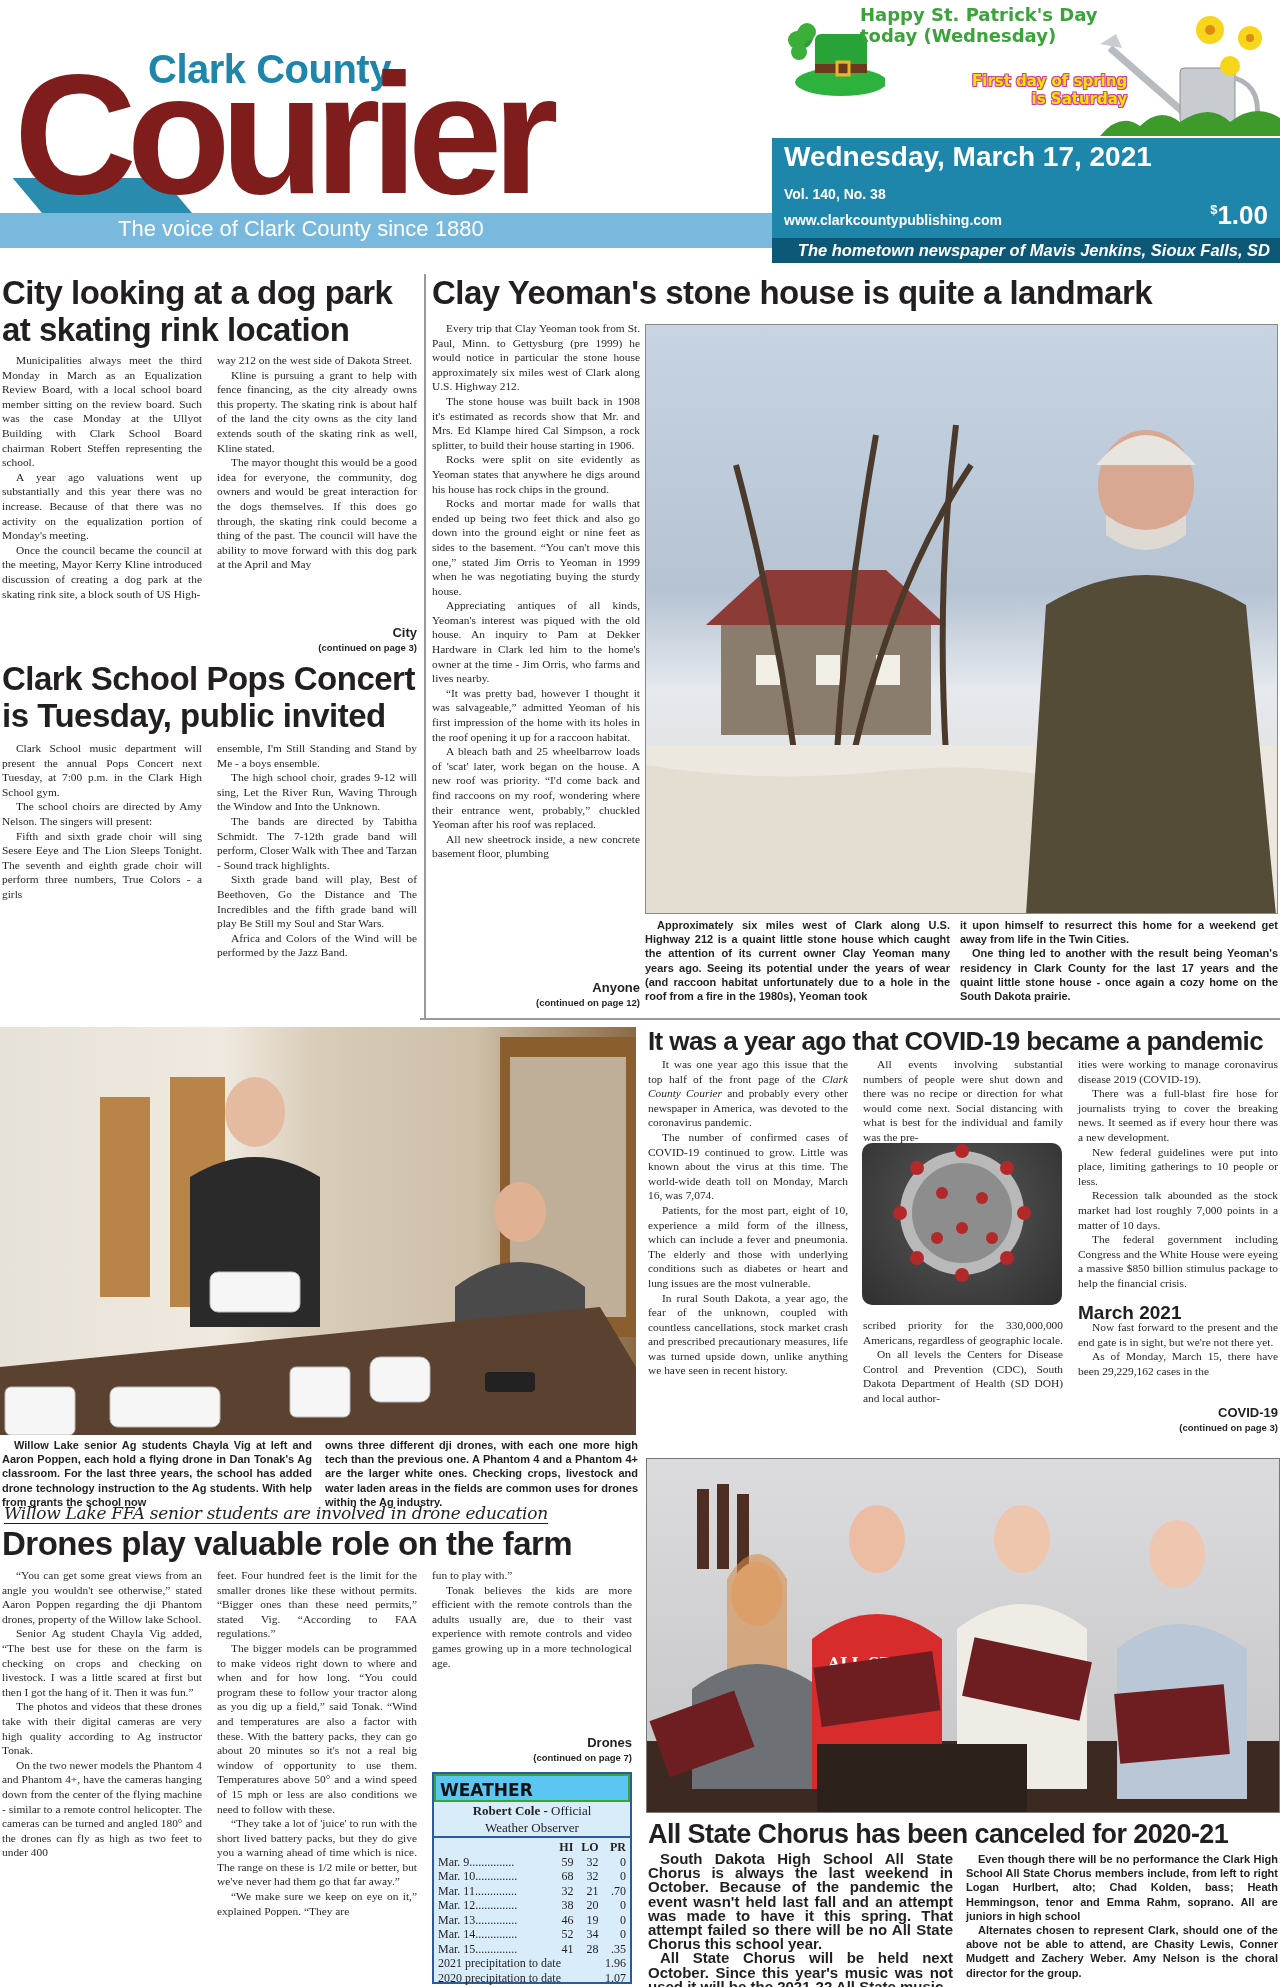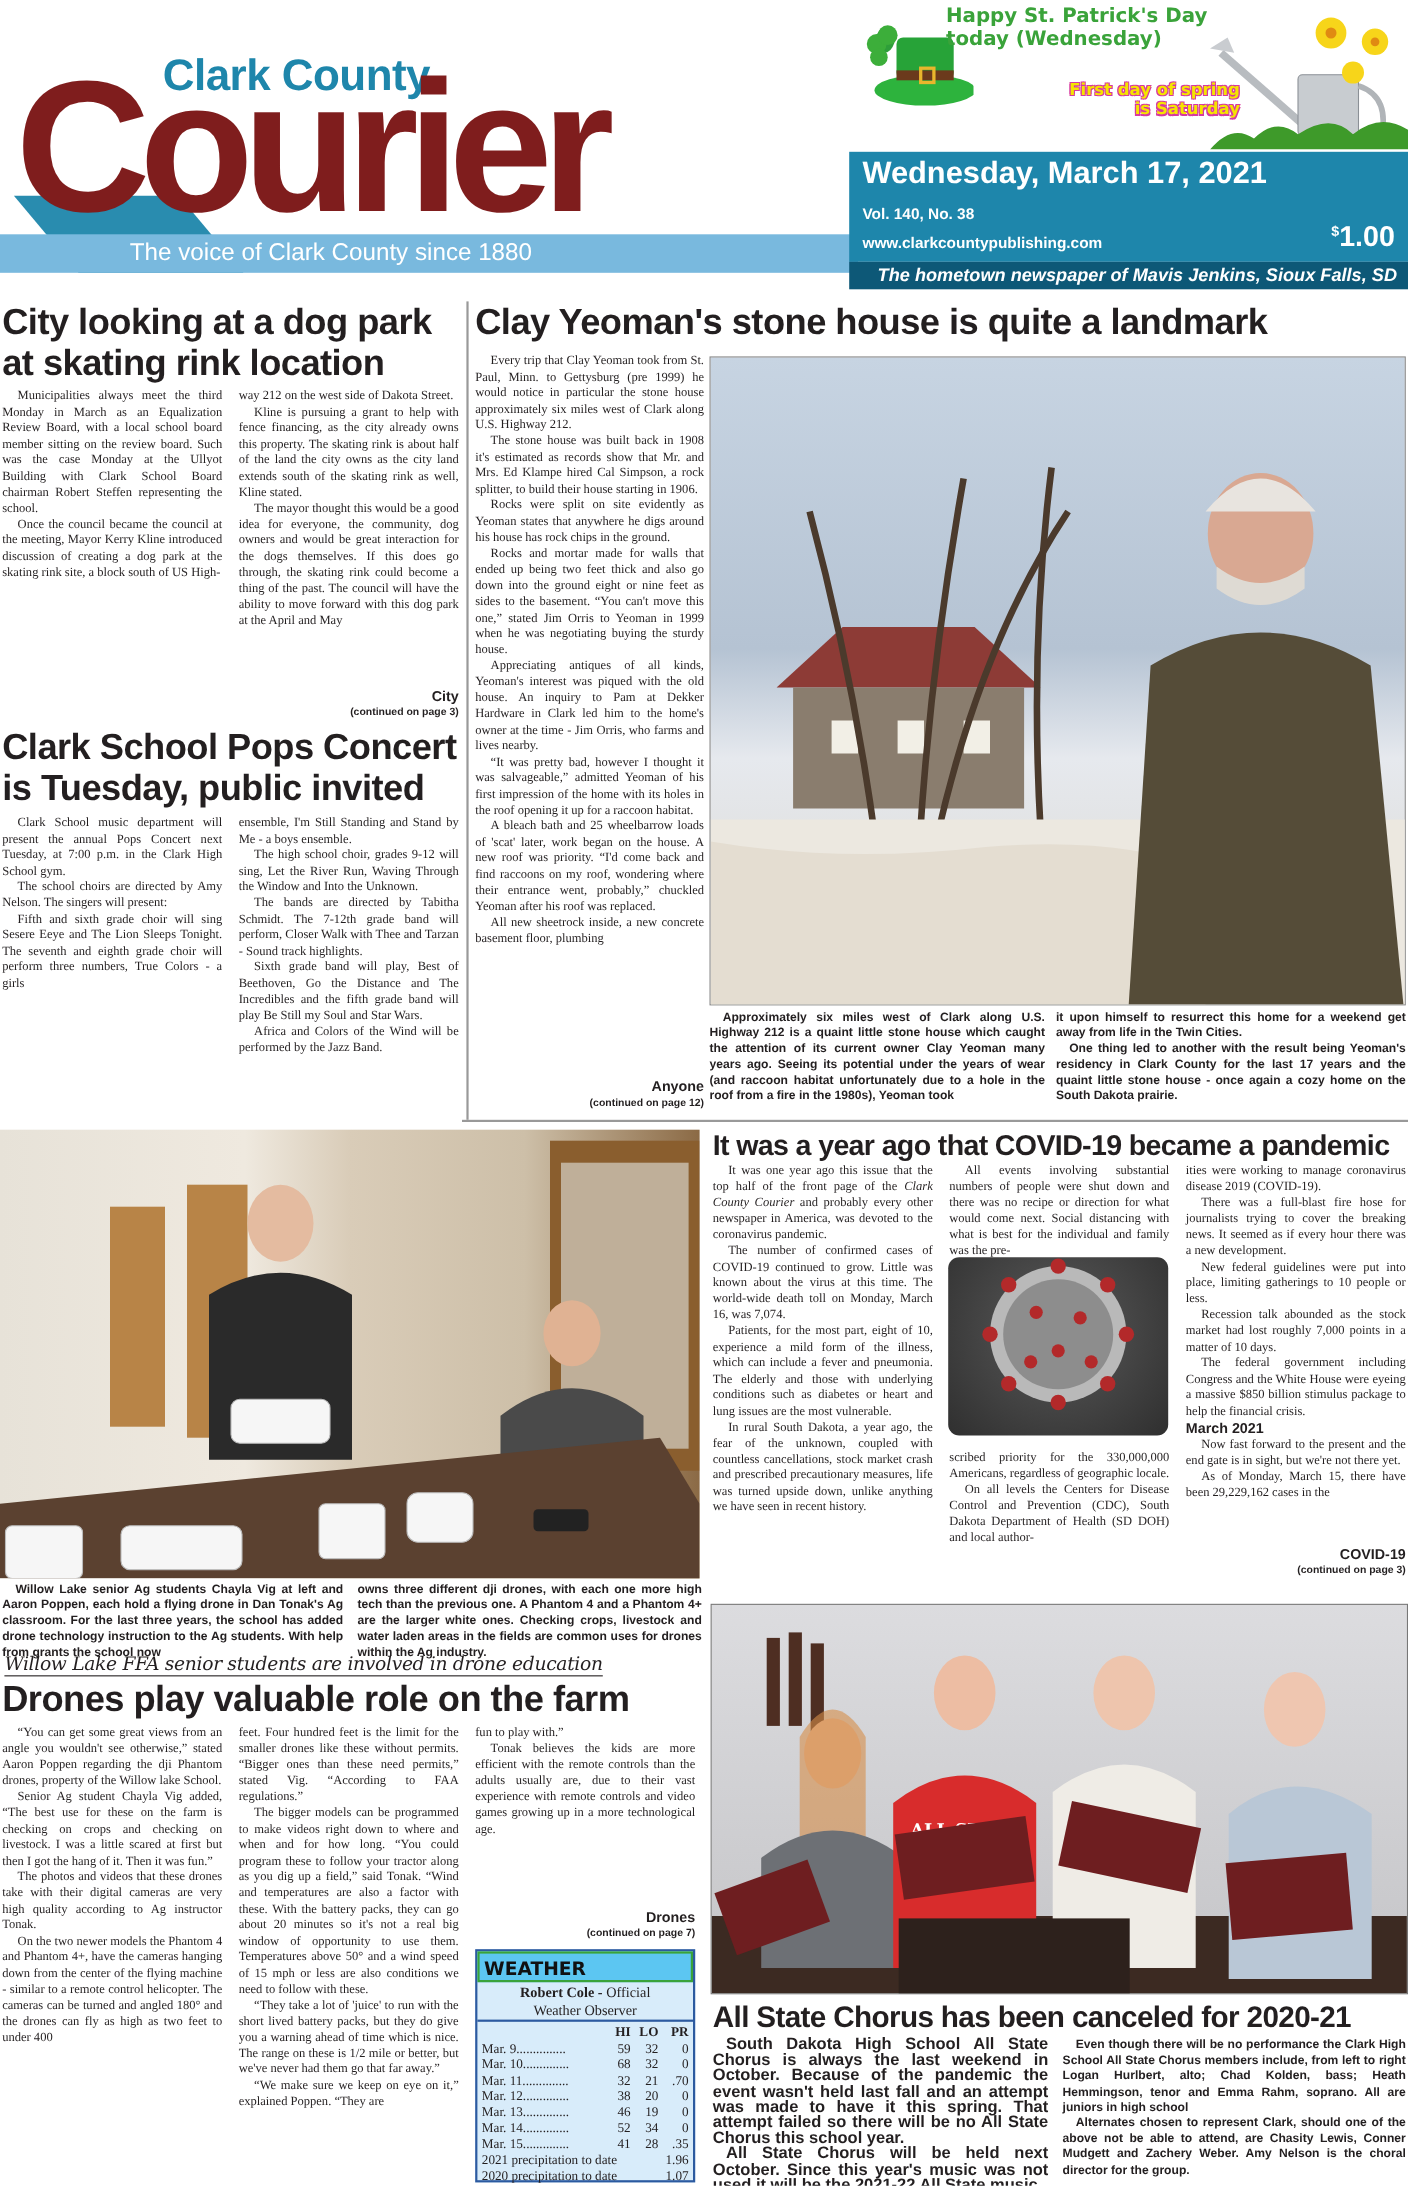--- a/index.html
+++ b/index.html
@@ -84,20 +84,21 @@
   <div class="abs date">Wednesday, March 17, 2021</div>
   <div class="abs vol">Vol. 140, No. 38</div>
   <div class="abs web">www.clarkcountypublishing.com</div>
   <div class="abs price"><sup>$</sup><span>1.00</span></div>
 </div>
 <div class="abs hometown">The hometown newspaper of Mavis Jenkins, Sioux Falls, SD</div>
 
 <div class="abs h1" style="left:2px;top:274px;width:418px">City looking at a dog park at skating rink location</div>
 <div class="abs body" style="left:2px;top:353px;width:200px">
   <p>Municipalities always meet the third Monday in March as an Equalization Review Board, with a local school board member sitting on the review board. Such was the case Monday at the Ullyot Building with Clark School Board chairman Robert Steffen representing the school.</p>
+  <p>A year ago valuations went up substantially and this year there was no increase. Because of that there was no activity on the equalization portion of Monday's meeting.</p>
   <p>Once the council became the council at the meeting, Mayor Kerry Kline introduced discussion of creating a dog park at the skating rink site, a block south of US High-</p>
 </div>
 <div class="abs body" style="left:217px;top:353px;width:200px">
   <p style="text-indent:0">way 212 on the west side of Dakota Street.</p>
   <p>Kline is pursuing a grant to help with fence financing, as the city already owns this property. The skating rink is about half of the land the city owns as the city land extends south of the skating rink as well, Kline stated.</p>
   <p>The mayor thought this would be a good idea for everyone, the community, dog owners and would be great interaction for the dogs themselves. If this does go through, the skating rink could become a thing of the past. The council will have the ability to move forward with this dog park at the April and May</p>
 </div>
 <div class="abs jump" style="left:217px;top:625px;width:200px">
   <span>City</span>
   <span class="sm">(continued on page 3)</span>
@@ -320,21 +321,21 @@
 <div class="abs body" style="left:863px;top:1318px;width:200px">
   <p style="text-indent:0">scribed priority for the 330,000,000 Americans, regardless of geographic locale.</p>
   <p>On all levels the Centers for Disease Control and Prevention (CDC), South Dakota Department of Health (SD DOH) and local author-</p>
 </div>
 <div class="abs body" style="left:1078px;top:1057px;width:200px">
   <p style="text-indent:0">ities were working to manage coronavirus disease 2019 (COVID-19).</p>
   <p>There was a full-blast fire hose for journalists trying to cover the breaking news. It seemed as if every hour there was a new development.</p>
   <p>New federal guidelines were put into place, limiting gatherings to 10 people or less.</p>
   <p>Recession talk abounded as the stock market had lost roughly 7,000 points in a matter of 10 days.</p>
   <p>The federal government including Congress and the White House were eyeing a massive $850 billion stimulus package to help the financial crisis.</p>
-  <div class="sans" style="font-weight:bold;font-size:13px;margin-top:1px;text-align:left">March 2021</div>
+  <div class="sans" style="font-weight:bold;font-size:19px;margin-top:15px;text-align:left">March 2021</div>
   <p>Now fast forward to the present and the end gate is in sight, but we're not there yet.</p>
   <p>As of Monday, March 15, there have been 29,229,162 cases in the</p>
 </div>
 <div class="abs jump" style="left:1078px;top:1405px;width:200px">
   <span>COVID-19</span>
   <span class="sm">(continued on page 3)</span>
 </div>
 
 <div class="abs photo" style="left:646px;top:1458px;width:634px;height:355px;background:linear-gradient(#dcdcdf,#c9c9cc 80%,#3c2a22 80%);border:1px solid #777">
   <svg width="634" height="355" viewBox="0 0 634 355">

